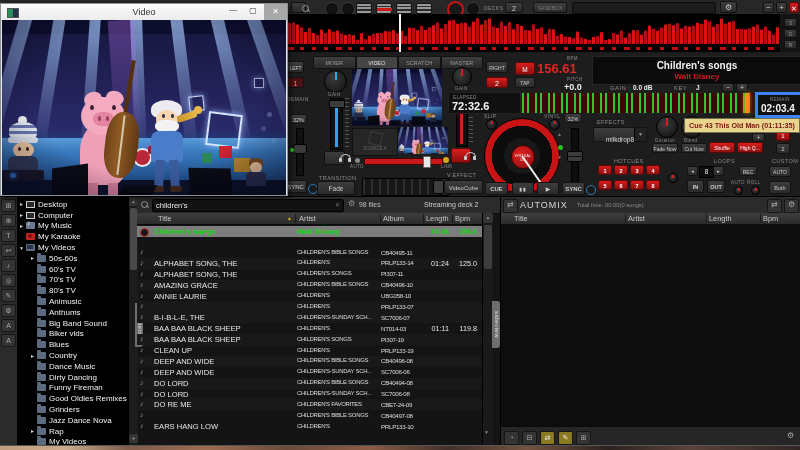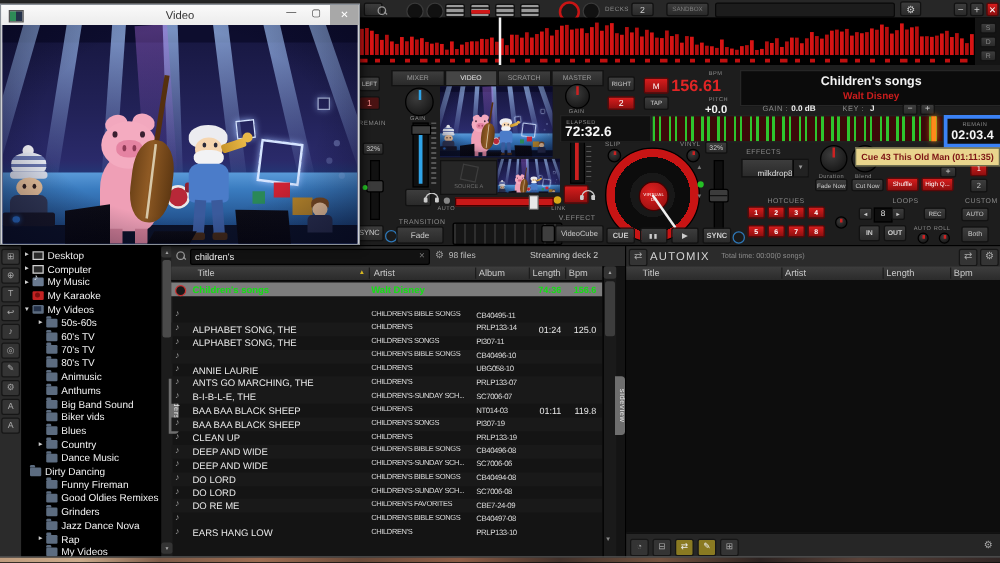--- a/index.html
+++ b/index.html
@@ -777,21 +777,21 @@
           <div class="trow" style="padding-left: 13px;">
             <span class="arr">►</span>
             <span class="fi fi-folder"></span>
             <span>Country</span>
           </div>
           <div class="trow" style="padding-left: 13px;">
             <span class="arr"></span>
             <span class="fi fi-folder"></span>
             <span>Dance Music</span>
           </div>
-          <div class="trow" style="">
+          <div class="trow" style="padding-left: 13px;">
             <span class="arr"></span>
             <span class="fi fi-folder"></span>
             <span>Dirty Dancing</span>
           </div>
           <div class="trow" style="padding-left: 13px;">
             <span class="arr"></span>
             <span class="fi fi-folder"></span>
             <span>Funny Fireman</span>
           </div>
           <div class="trow" style="padding-left: 13px;">
@@ -881,36 +881,36 @@
         <div class="lrow">
           <span class="note">♪</span>
           <span class="c-title">ALPHABET SONG, THE</span>
           <span class="c-artist">CHILDREN'S SONGS</span>
           <span class="c-album">PI307-11</span>
           <span class="c-len"></span>
           <span class="c-bpm"></span>
         </div>
         <div class="lrow alt">
           <span class="note">♪</span>
+          <span class="c-title">AMAZING GRACE</span>
           <span class="c-artist">CHILDREN'S BIBLE SONGS</span>
           <span class="c-album">CB40496-10</span>
           <span class="c-len"></span>
           <span class="c-bpm"></span>
         </div>
         <div class="lrow">
           <span class="note">♪</span>
           <span class="c-title">ANNIE LAURIE</span>
           <span class="c-artist">CHILDREN'S</span>
           <span class="c-album">UBG058-10</span>
           <span class="c-len"></span>
           <span class="c-bpm"></span>
         </div>
         <div class="lrow alt">
           <span class="note">♪</span>
-          <span class="c-title">ANTS GO MARCHING, THE</span>
           <span class="c-artist">CHILDREN'S</span>
           <span class="c-album">PRLP133-07</span>
           <span class="c-len"></span>
           <span class="c-bpm"></span>
         </div>
         <div class="lrow alt">
           <span class="note">♪</span>
           <span class="c-title">B-I-B-L-E, THE</span>
           <span class="c-artist">CHILDREN'S-SUNDAY SCH...</span>
           <span class="c-album">SC7006-07</span>

